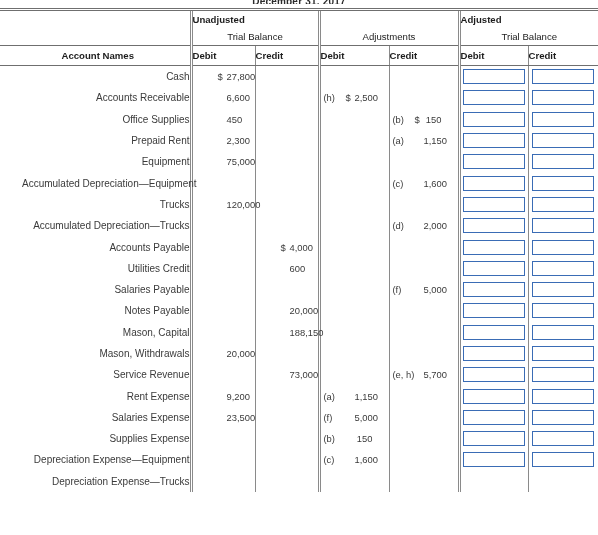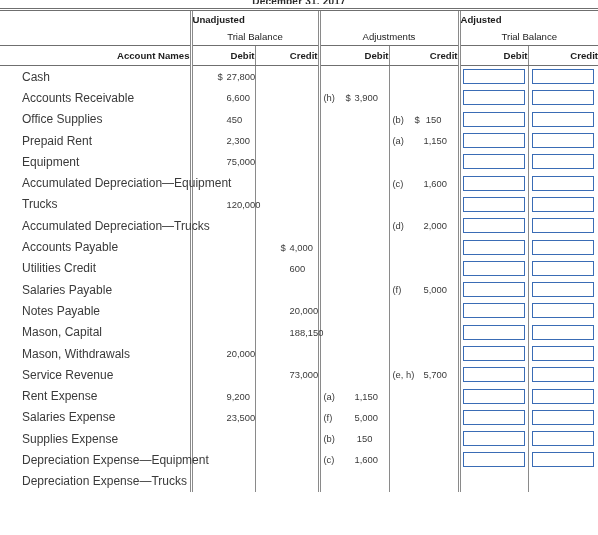--- a/index.html
+++ b/index.html
@@ -69,37 +69,37 @@
   }
   tr.hdr-group2 td {
     height: 17px;
     text-align: center;
     font-weight: normal;
     font-size: 9.6px;
     color: #1d1d1d;
   }
   tr.hdr-cols td {
     height: 19px;
-    text-align: right;
+    text-align: left;
     font-weight: bold;
     font-size: 9.6px;
     color: #1d1d1d;
   }
   tr.hdr-cols td.acctnames {
-    text-align: right;
+    text-align: center;
     padding-left: 6px;
     margin-top: 9px;
   }
 
   
   tr.drow td { height: 21.3px; }
   tr.drow td.acct {
     padding-left: 22px;
-    text-align: left;
-    font-size: 12px;
+    text-align: right;
+    font-size: 10px;
     white-space: nowrap;
     color: #3a3a3a;
   }
 
   
   .mc {
     display: flex;
     align-items: center;
     height: 100%;
     box-sizing: border-box;
@@ -208,21 +208,21 @@
               <span class="ref"></span>
               <span class="cur"></span>
               <span class="amt">6,600</span>
             </span>
           </td>
           <td class="col-div"></td>
           <td class="grp-start">
             <span class="mc">
               <span class="ref">(h)</span>
               <span class="cur">$</span>
-              <span class="amt">3,900</span>
+              <span class="amt">2,500</span>
             </span>
           </td>
           <td class="col-div"></td>
           <td class="grp-start bluecell">
             <span class="inputbox"></span>
           </td>
           <td class="col-div bluecell">
             <span class="inputbox"></span>
           </td>
         </tr>

